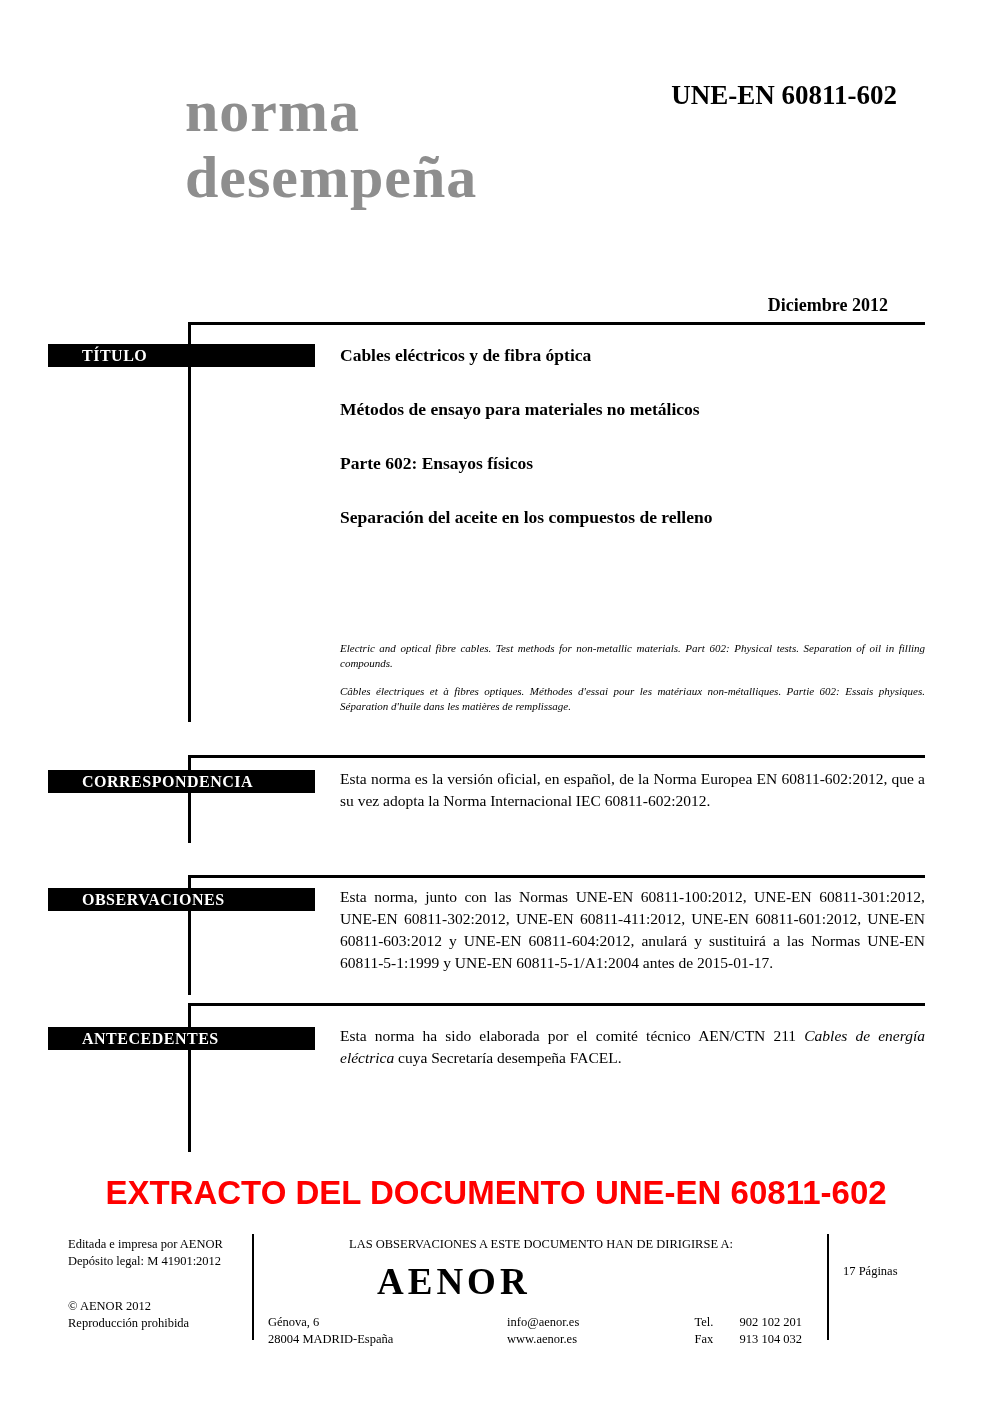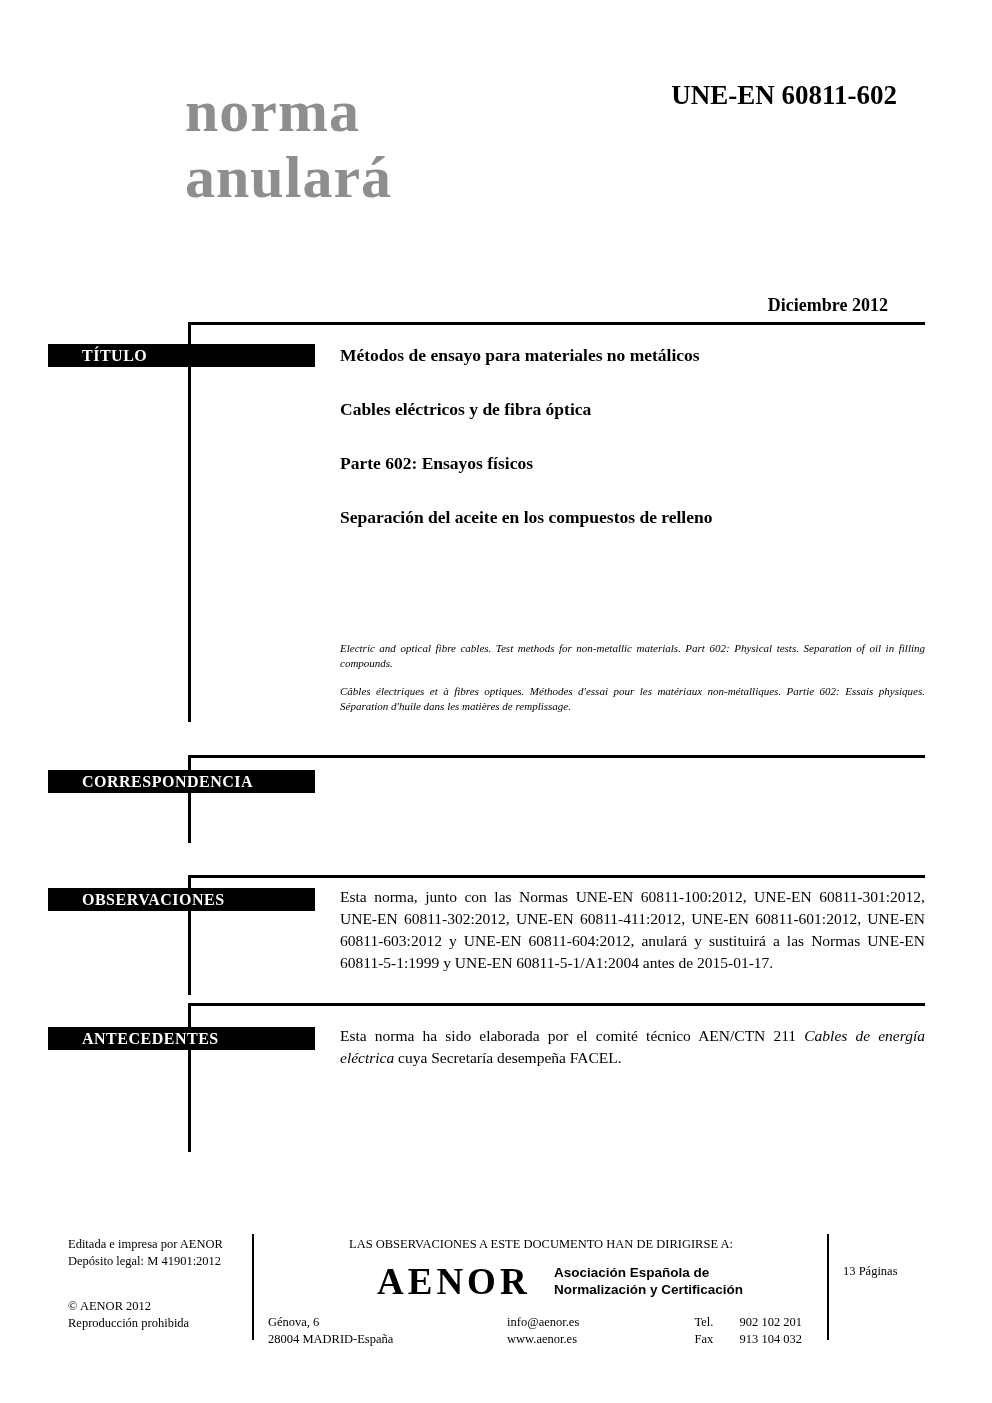--- a/index.html
+++ b/index.html
@@ -86,87 +86,87 @@
   .f-telfax .lbl { width: 45px; }
   .f-pages { position: absolute; left: 843px; top: 1264px; font-size: 12.5px; }
 </style>
 </head>
 <body>
 
 <div id="page">
 
   <div class="logo">
     <div>norma</div>
-    <div>anulará</div>
+    <div>desempeña</div>
   </div>
   <div class="doc-code">UNE-EN 60811-602</div>
   <div class="pub-date">Diciembre 2012</div>
 
   <div class="hrule" style="top:322px"></div>
   <div class="vrule" style="top:322px;height:400px"></div>
   <div class="label-box" style="top:344px">
     <span>TÍTULO</span>
   </div>
   <div class="content" style="top:345px">
+    <div class="title-line">Cables eléctricos y de fibra óptica</div>
     <div class="title-line">Métodos de ensayo para materiales no metálicos</div>
-    <div class="title-line">Cables eléctricos y de fibra óptica</div>
     <div class="title-line">Parte 602: Ensayos físicos</div>
     <div class="title-line">Separación del aceite en los compuestos de relleno</div>
   </div>
   <div class="content" style="top:641px">
     <p class="lang-par">Electric and optical fibre cables. Test methods for non-metallic materials. Part 602: Physical tests. Separation of oil in filling compounds.</p>
   </div>
   <div class="content" style="top:684px">
     <p class="lang-par">Câbles électriques et à fibres optiques. Méthodes d'essai pour les matériaux non-métalliques. Partie 602: Essais physiques. Séparation d'huile dans les matières de remplissage.</p>
   </div>
 
   <div class="hrule" style="top:755px"></div>
   <div class="vrule" style="top:755px;height:88px"></div>
   <div class="label-box" style="top:770px">
     <span>CORRESPONDENCIA</span>
+  </div>
+  <div class="content" style="top:768px">
+    <p class="body-par">Esta norma es la versión oficial, en español, de la Norma Europea EN 60811-602:2012, que a su vez adopta la Norma Internacional IEC 60811-602:2012.</p>
   </div>
 
   <div class="hrule" style="top:875px"></div>
   <div class="vrule" style="top:875px;height:120px"></div>
   <div class="label-box" style="top:888px">
     <span>OBSERVACIONES</span>
   </div>
   <div class="content" style="top:886px">
     <p class="body-par">Esta norma, junto con las Normas UNE-EN 60811-100:2012, UNE-EN 60811-301:2012, UNE-EN 60811-302:2012, UNE-EN 60811-411:2012, UNE-EN 60811-601:2012, UNE-EN 60811-603:2012 y UNE-EN 60811-604:2012, anulará y sustituirá a las Normas UNE-EN 60811-5-1:1999 y UNE-EN 60811-5-1/A1:2004 antes de 2015-01-17.</p>
   </div>
 
   <div class="hrule" style="top:1003px"></div>
   <div class="vrule" style="top:1003px;height:149px"></div>
   <div class="label-box" style="top:1027px">
     <span>ANTECEDENTES</span>
   </div>
   <div class="content" style="top:1025px">
     <p class="body-par"><span>Esta norma ha sido elaborada por el comité técnico AEN/CTN 211 </span><i>Cables de energía eléctrica</i><span> cuya Secretaría desempeña FACEL.</span></p>
   </div>
 
+  <div class="extract">EXTRACTO DEL DOCUMENTO UNE-EN 60811-602</div>
 
   <div class="f-left footer-small">
     <div>Editada e impresa por AENOR</div>
     <div>Depósito legal: M 41901:2012</div>
     <div class="gap"></div>
     <div>© AENOR 2012</div>
     <div>Reproducción prohibida</div>
   </div>
 
   <div class="f-div f-div1"></div>
   <div class="f-div f-div2"></div>
 
   <div class="f-center">
     <div class="f-notice">LAS OBSERVACIONES A ESTE DOCUMENTO HAN DE DIRIGIRSE A:</div>
     <div class="aenor-row">
       <div class="aenor-logo">AENOR</div>
-      <div class="aenor-org">
-        <div>Asociación Española de</div>
-        <div>Normalización y Certificación</div>
-      </div>
     </div>
     <div class="f-bottom footer-small">
       <div class="f-addr">
         <div>Génova, 6</div>
         <div>28004 MADRID-España</div>
       </div>
       <div class="f-net">
         <div>info@aenor.es</div>
         <div>www.aenor.es</div>
       </div>
@@ -176,15 +176,15 @@
           <span>902 102 201</span>
         </div>
         <div class="row">
           <span class="lbl">Fax</span>
           <span>913 104 032</span>
         </div>
       </div>
     </div>
   </div>
 
-  <div class="f-pages">13 Páginas</div>
+  <div class="f-pages">17 Páginas</div>
 
 </div>
 
 </body></html>

